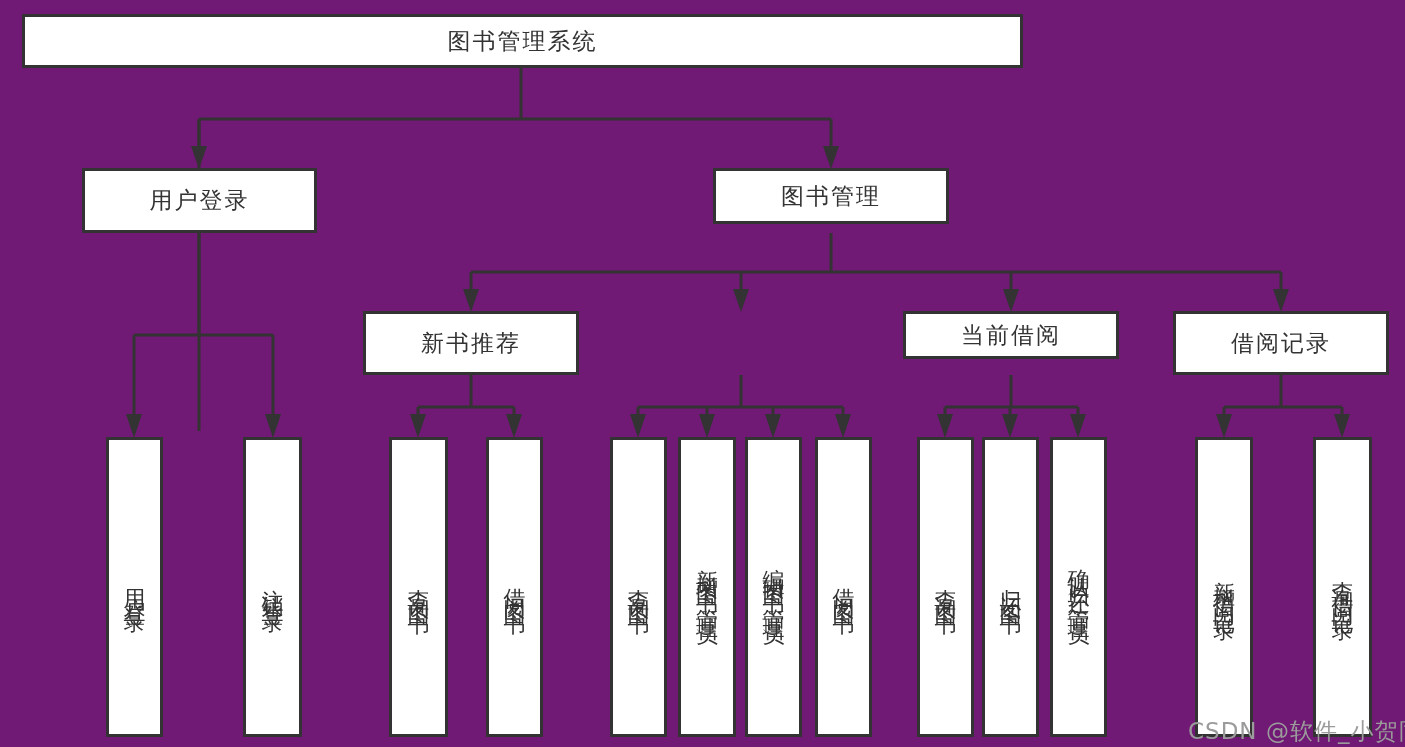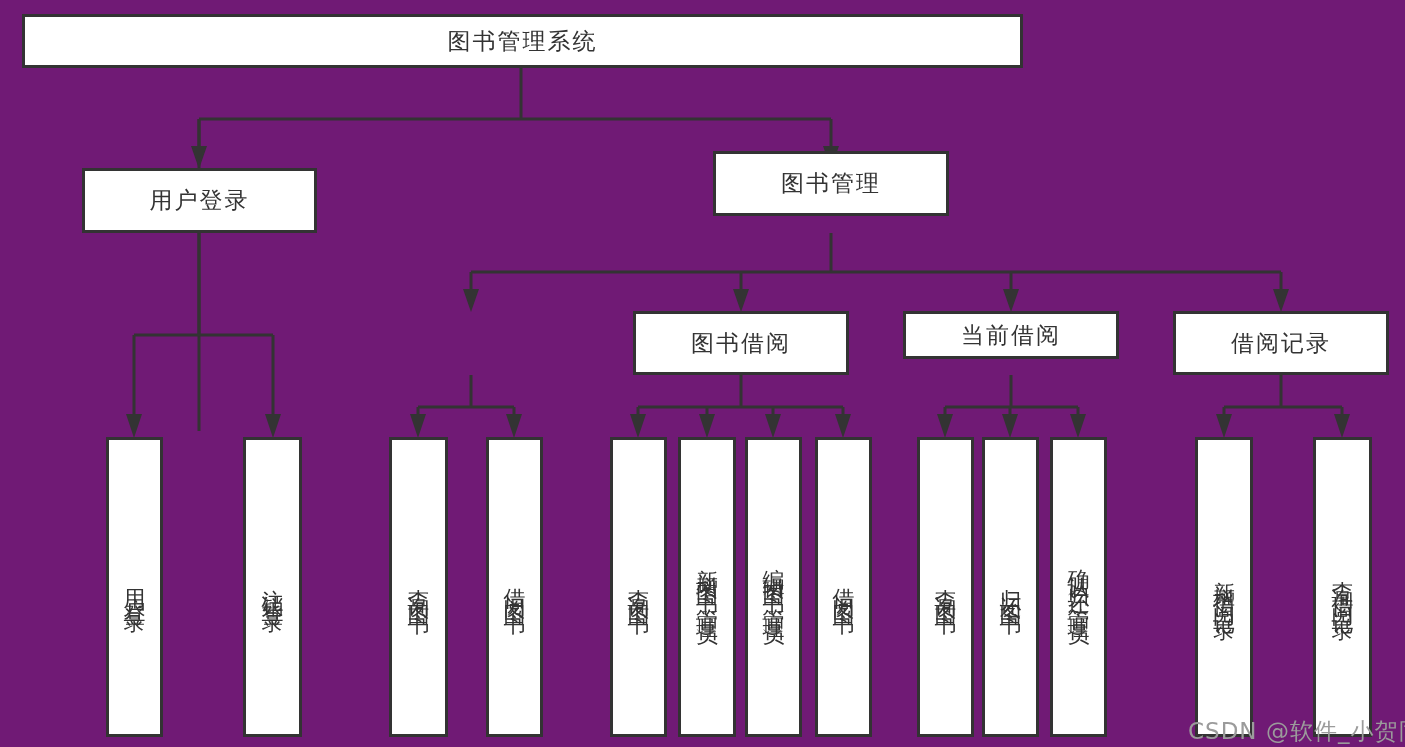--- a/index.html
+++ b/index.html
@@ -85,23 +85,23 @@
       <polygon points="1002,414 1018,414 1010,438"></polygon>
       <polygon points="1070,414 1086,414 1078,438"></polygon>
       <polygon points="1216,414 1232,414 1224,438"></polygon>
       <polygon points="1334,414 1350,414 1342,438"></polygon>
     </g>
   </svg>
 
   <div class="box hbox" style="left:22px;top:14px;width:1001px;height:54px">图书管理系统</div>
 
   <div class="box hbox" style="left:82px;top:168px;width:235px;height:65px">用户登录</div>
-  <div class="box hbox" style="left:713px;top:151px;width:236px;height:65px">图书管理</div>
+  <div class="box hbox" style="left:713px;top:168px;width:236px;height:56px">图书管理</div>
 
-  <div class="box hbox" style="left:633px;top:311px;width:216px;height:64px">图书借阅</div>
+  <div class="box hbox" style="left:363px;top:311px;width:216px;height:64px">新书推荐</div>
   <div class="box hbox" style="left:903px;top:311px;width:216px;height:48px">当前借阅</div>
   <div class="box hbox" style="left:1173px;top:311px;width:216px;height:64px">借阅记录</div>
 
   <div class="box vbox" style="left:106px;width:57px">用户登录</div>
   <div class="box vbox" style="left:243px;width:59px">注销登录</div>
 
   <div class="box vbox" style="left:389px;width:59px">查询图书</div>
   <div class="box vbox" style="left:486px;width:57px">借阅图书</div>
 
   <div class="box vbox" style="left:610px;width:57px">查询图书</div>

